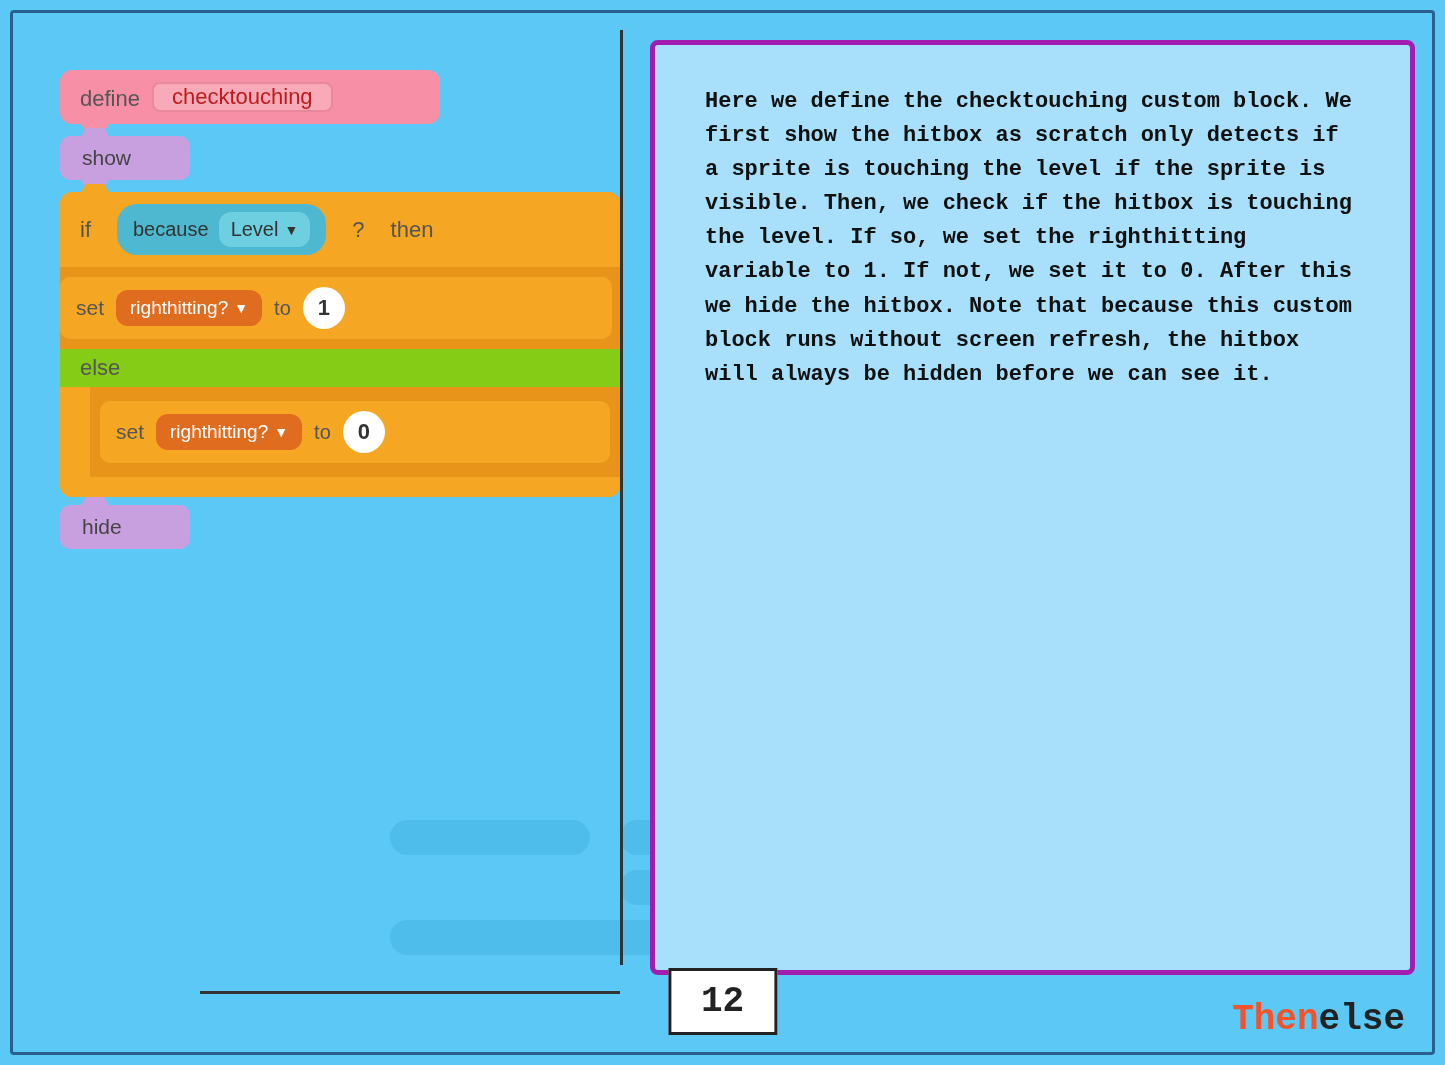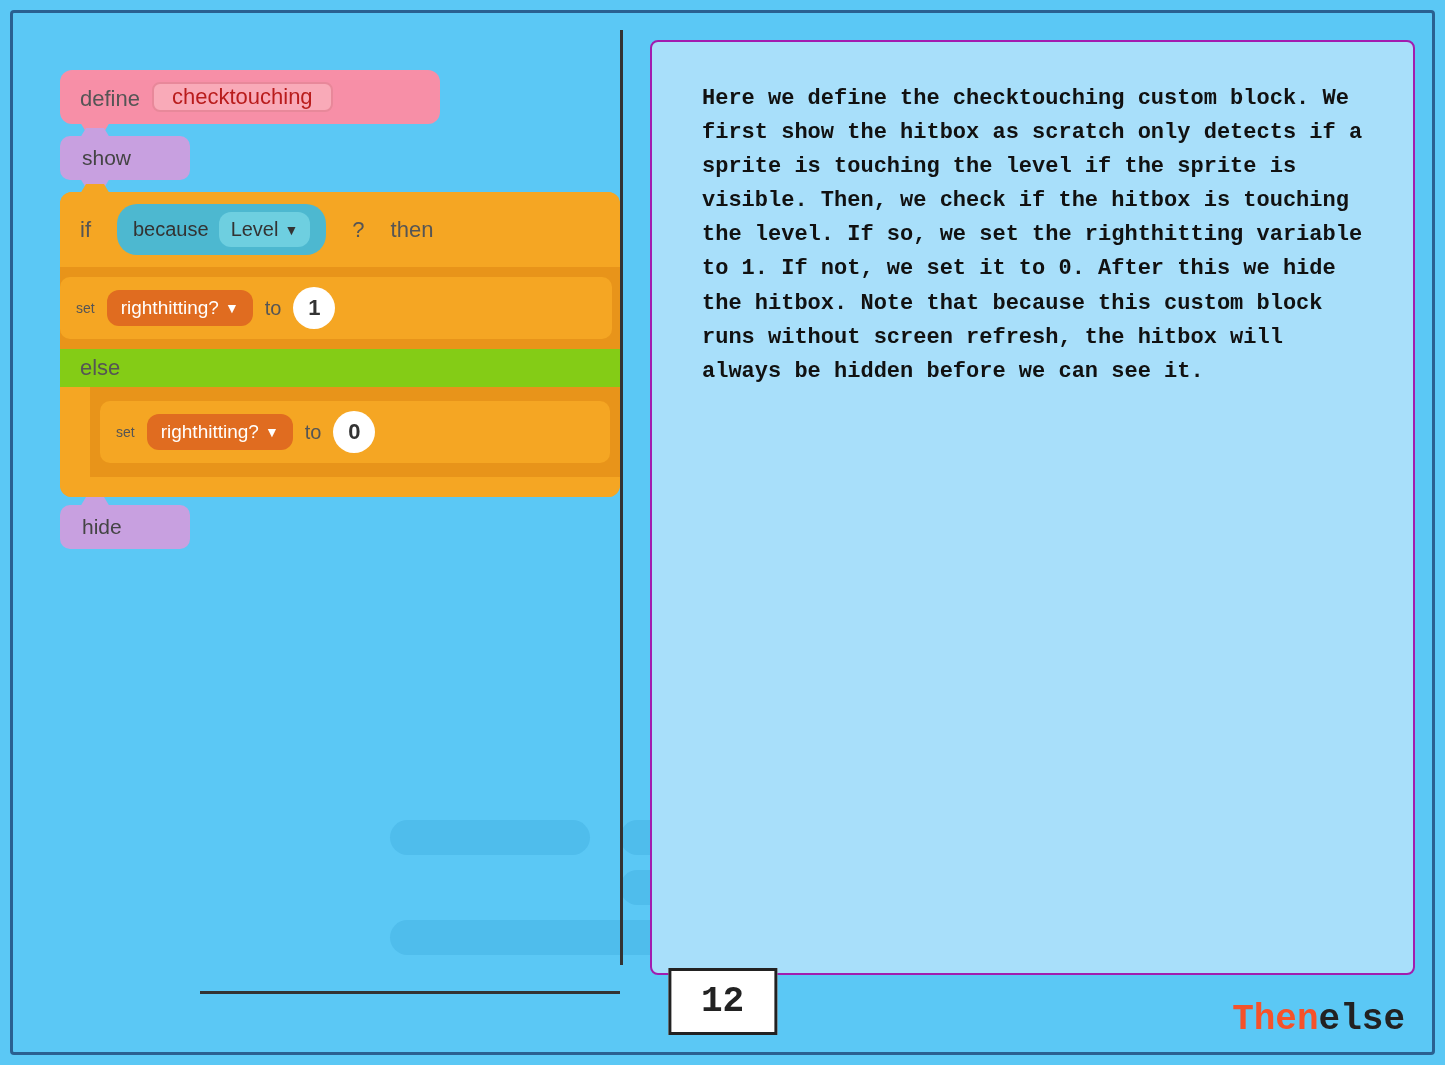--- a/index.html
+++ b/index.html
@@ -40,21 +40,21 @@
       flex-direction: column;
       align-items: flex-start;
       padding: 40px 30px;
       position: relative;
     }
 
     
     .right-panel {
       flex: 1;
       background-color: #a8dffa;
-      border: 2px solid #a21caf;
+      border: 5px solid #a21caf;
       border-radius: 8px;
       padding: 40px 50px;
       margin-top: 10px;
       margin-bottom: 60px;
       display: flex;
       align-items: flex-start;
     }
 
     .right-panel p {
       font-family: 'Courier New', monospace;
@@ -226,21 +226,21 @@
       background-color: #f5a623;
       border-radius: 10px;
       padding: 10px 16px;
       display: flex;
       align-items: center;
       gap: 12px;
       margin: 6px 0;
     }
 
     .set-label {
-      font-size: 14px;
+      font-size: 21px;
       color: #555;
       font-family: sans-serif;
     }
 
     .variable-dropdown {
       background-color: #e06c20;
       border-radius: 12px;
       padding: 7px 14px;
       display: flex;
       align-items: center;

